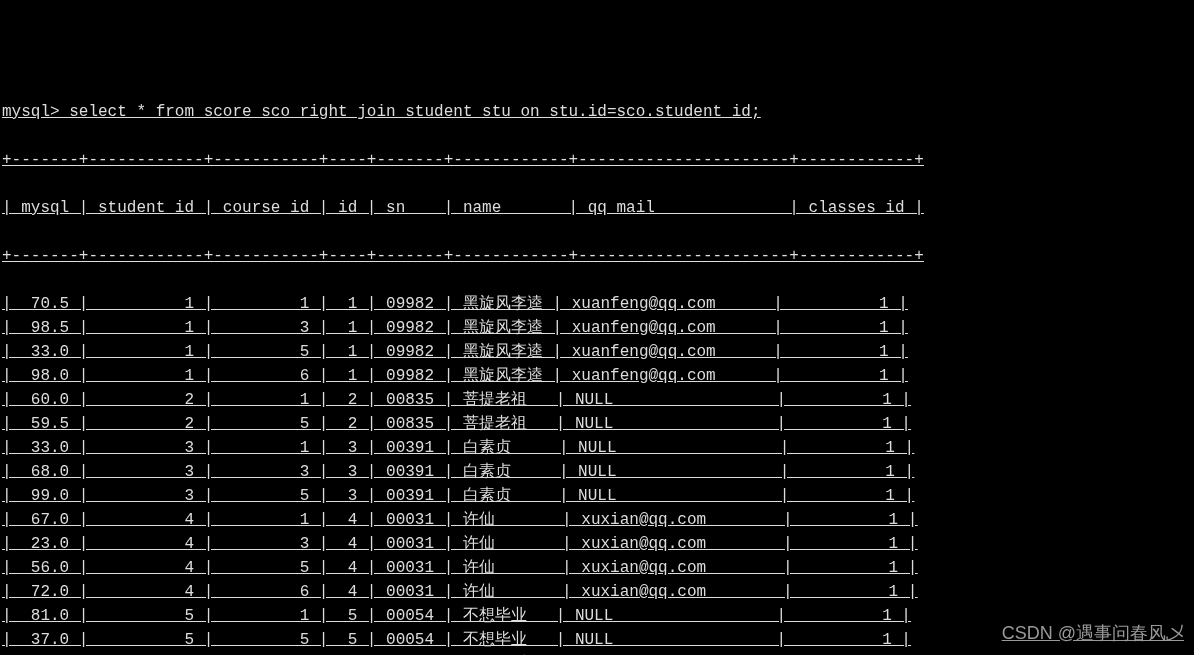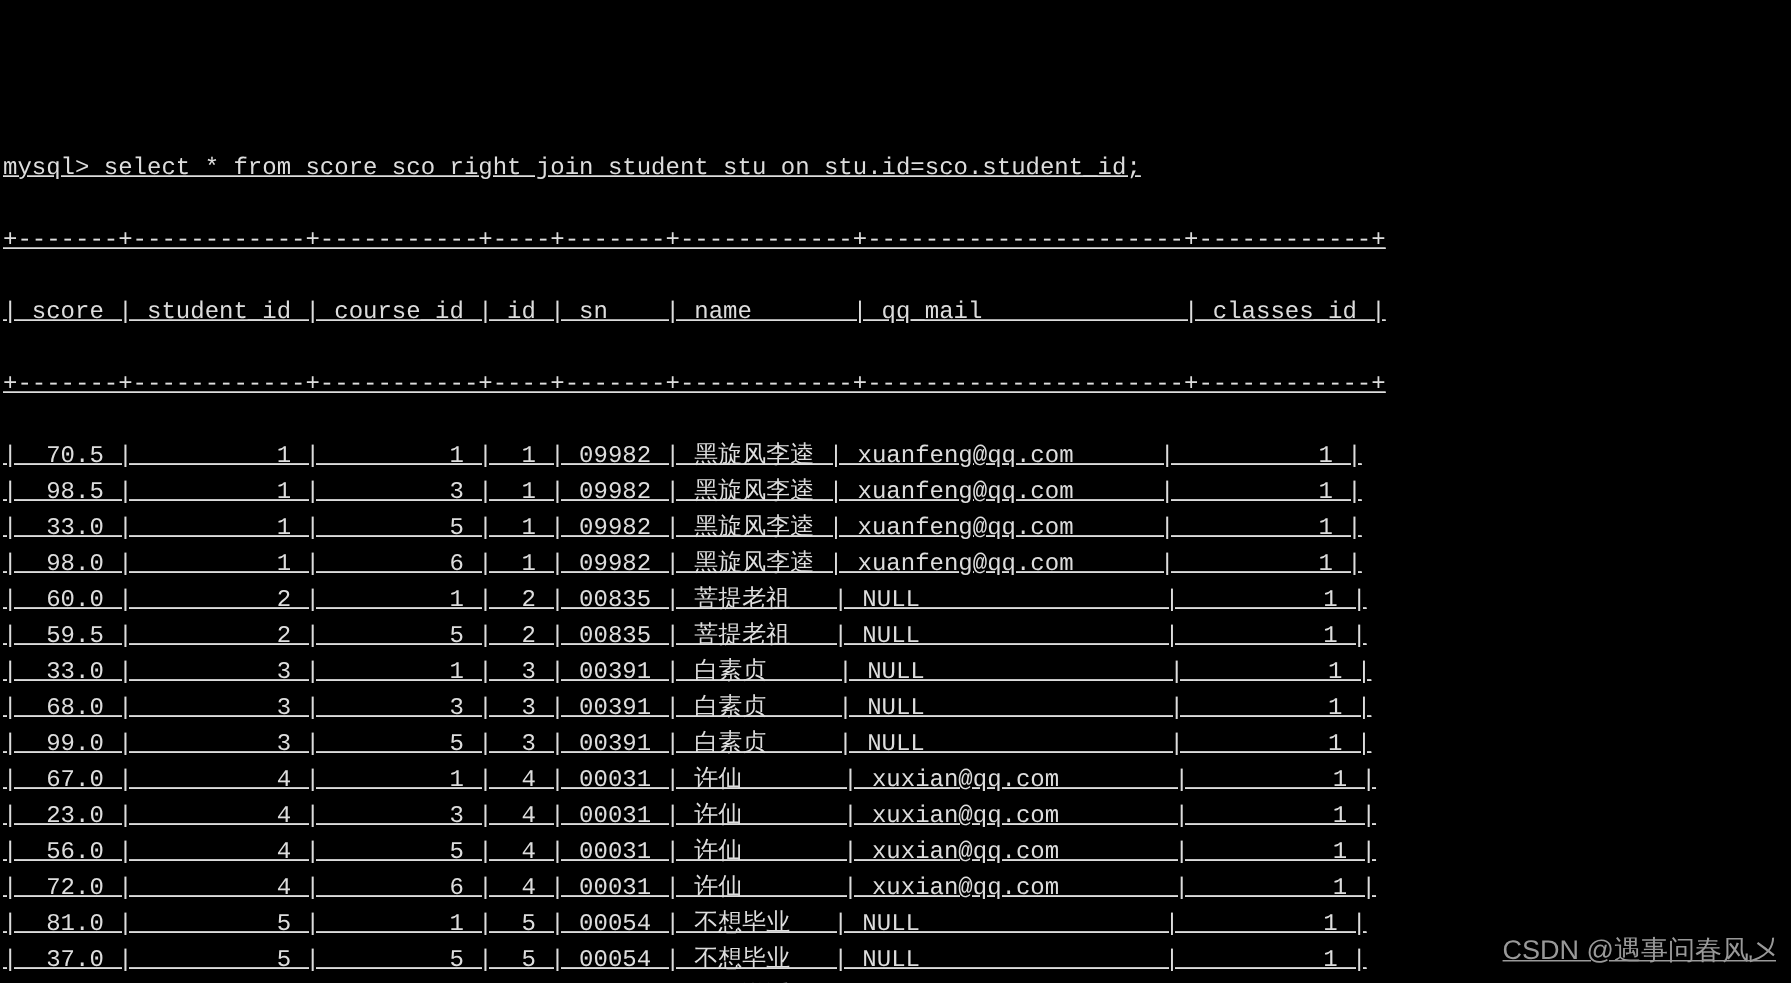--- a/index.html
+++ b/index.html
@@ -28,21 +28,21 @@
     font-family: sans-serif;
   }
 </style>
 </head>
 <body>
 
 
 
 <div class="prompt">mysql&gt; select * from score sco right join student stu on stu.id=sco.student_id;</div>
 <div class="border-row" id="border-top">+-------+------------+-----------+----+-------+------------+----------------------+------------+</div>
-<div class="row" id="header-row">| score | student_id | course_id | id | sn    | name       | qq_mail              | classes_id |</div>
+<div class="row" id="header-row">| mysql | student_id | course_id | id | sn    | name       | qq_mail              | classes_id |</div>
 <div class="border-row" id="border-mid">+-------+------------+-----------+----+-------+------------+----------------------+------------+</div>
 <div id="data-rows"><div class="row">|  70.5 |          1 |         1 |  1 | 09982 | 黑旋风李逵 | xuanfeng@qq.com      |          1 |</div><div class="row">|  98.5 |          1 |         3 |  1 | 09982 | 黑旋风李逵 | xuanfeng@qq.com      |          1 |</div><div class="row">|  33.0 |          1 |         5 |  1 | 09982 | 黑旋风李逵 | xuanfeng@qq.com      |          1 |</div><div class="row">|  98.0 |          1 |         6 |  1 | 09982 | 黑旋风李逵 | xuanfeng@qq.com      |          1 |</div><div class="row">|  60.0 |          2 |         1 |  2 | 00835 | 菩提老祖   | NULL                 |          1 |</div><div class="row">|  59.5 |          2 |         5 |  2 | 00835 | 菩提老祖   | NULL                 |          1 |</div><div class="row">|  33.0 |          3 |         1 |  3 | 00391 | 白素贞     | NULL                 |          1 |</div><div class="row">|  68.0 |          3 |         3 |  3 | 00391 | 白素贞     | NULL                 |          1 |</div><div class="row">|  99.0 |          3 |         5 |  3 | 00391 | 白素贞     | NULL                 |          1 |</div><div class="row">|  67.0 |          4 |         1 |  4 | 00031 | 许仙       | xuxian@qq.com        |          1 |</div><div class="row">|  23.0 |          4 |         3 |  4 | 00031 | 许仙       | xuxian@qq.com        |          1 |</div><div class="row">|  56.0 |          4 |         5 |  4 | 00031 | 许仙       | xuxian@qq.com        |          1 |</div><div class="row">|  72.0 |          4 |         6 |  4 | 00031 | 许仙       | xuxian@qq.com        |          1 |</div><div class="row">|  81.0 |          5 |         1 |  5 | 00054 | 不想毕业   | NULL                 |          1 |</div><div class="row">|  37.0 |          5 |         5 |  5 | 00054 | 不想毕业   | NULL                 |          1 |</div><div class="row">|  56.0 |          6 |         2 |  6 | 51234 | 好好说话   | say@qq.com           |          2 |</div></div>
 
 
 <div class="watermark">CSDN @遇事问春风乄</div>
 
 
 
 
 </body></html>

